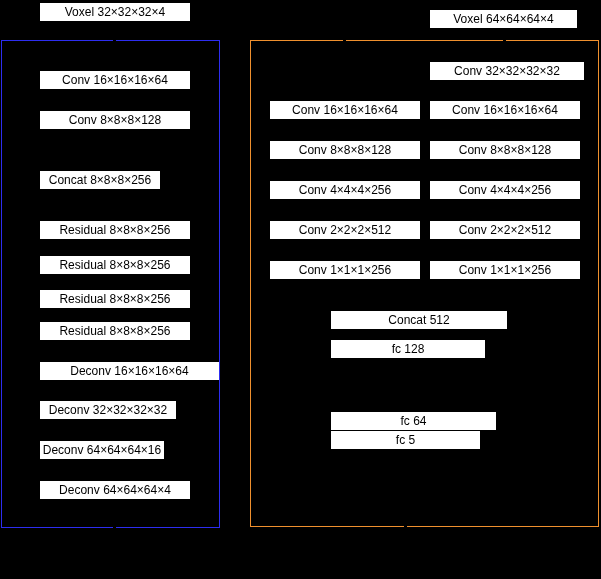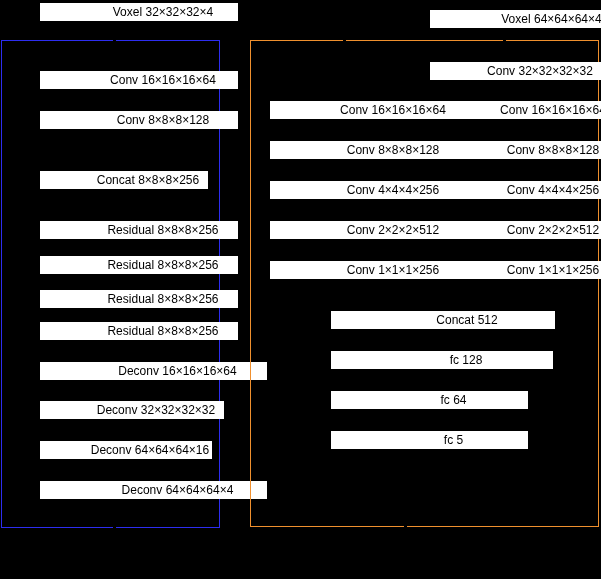--- a/index.html
+++ b/index.html
@@ -20,21 +20,20 @@
   .panel.discriminator { left: 250px; top: 40px; width: 349px; height: 487px; border: 1px solid #f0902e; }
   .box {
     position: absolute;
     height: 18px;
     background: #ffffff;
     color: #000000;
     font-size: 12px;
     line-height: 18px;
     text-align: center;
     white-space: nowrap;
-    padding-left: 48px;
   }
   .tick {
     position: absolute;
     width: 3px;
     height: 7px;
     background: #000;
   }
 </style>
 </head>
 <body>
@@ -48,40 +47,40 @@
   <div class="box" style="left:40px;top:71px;width:150px">Conv 16×16×16×64</div>
   <div class="box" style="left:40px;top:111px;width:150px">Conv 8×8×8×128</div>
   <div class="box" style="left:40px;top:171px;width:120px">Concat 8×8×8×256</div>
   <div class="box" style="left:40px;top:221px;width:150px">Residual 8×8×8×256</div>
   <div class="box" style="left:40px;top:256px;width:150px">Residual 8×8×8×256</div>
   <div class="box" style="left:40px;top:290px;width:150px">Residual 8×8×8×256</div>
   <div class="box" style="left:40px;top:322px;width:150px">Residual 8×8×8×256</div>
   <div class="box" style="left:40px;top:362px;width:179px">Deconv 16×16×16×64</div>
   <div class="box" style="left:40px;top:401px;width:136px">Deconv 32×32×32×32</div>
   <div class="box" style="left:40px;top:441px;width:124px">Deconv 64×64×64×16</div>
-  <div class="box" style="left:40px;top:481px;width:179px">Deconv 64×64×64×4</div>
+  <div class="box" style="left:40px;top:481px;width:150px">Deconv 64×64×64×4</div>
 
   <div class="panel discriminator"></div>
 
-  <div class="box" style="left:430px;top:62px;width:124px">Conv 32×32×32×32</div>
+  <div class="box" style="left:430px;top:62px;width:154px">Conv 32×32×32×32</div>
   <div class="box" style="left:430px;top:101px;width:150px">Conv 16×16×16×64</div>
   <div class="box" style="left:430px;top:141px;width:150px">Conv 8×8×8×128</div>
   <div class="box" style="left:430px;top:181px;width:150px">Conv 4×4×4×256</div>
   <div class="box" style="left:430px;top:221px;width:150px">Conv 2×2×2×512</div>
   <div class="box" style="left:430px;top:261px;width:150px">Conv 1×1×1×256</div>
 
   <div class="box" style="left:270px;top:101px;width:150px">Conv 16×16×16×64</div>
   <div class="box" style="left:270px;top:141px;width:150px">Conv 8×8×8×128</div>
   <div class="box" style="left:270px;top:181px;width:150px">Conv 4×4×4×256</div>
   <div class="box" style="left:270px;top:221px;width:150px">Conv 2×2×2×512</div>
   <div class="box" style="left:270px;top:261px;width:150px">Conv 1×1×1×256</div>
 
   <div class="box" style="left:331px;top:311px;width:176px">Concat 512</div>
-  <div class="box" style="left:331px;top:351px;width:174px">fc 128</div>
-  <div class="box" style="left:331px;top:391px;width:149px">fc 64</div>
+  <div class="box" style="left:331px;top:340px;width:154px">fc 128</div>
+  <div class="box" style="left:331px;top:412px;width:165px">fc 64</div>
   <div class="box" style="left:331px;top:431px;width:149px">fc 5</div>
 
   <div class="tick" style="left:113px;top:37px"></div>
   <div class="tick" style="left:113px;top:524px"></div>
   <div class="tick" style="left:343px;top:37px"></div>
   <div class="tick" style="left:503px;top:37px"></div>
   <div class="tick" style="left:404px;top:523px"></div>
 
 </div>
 

